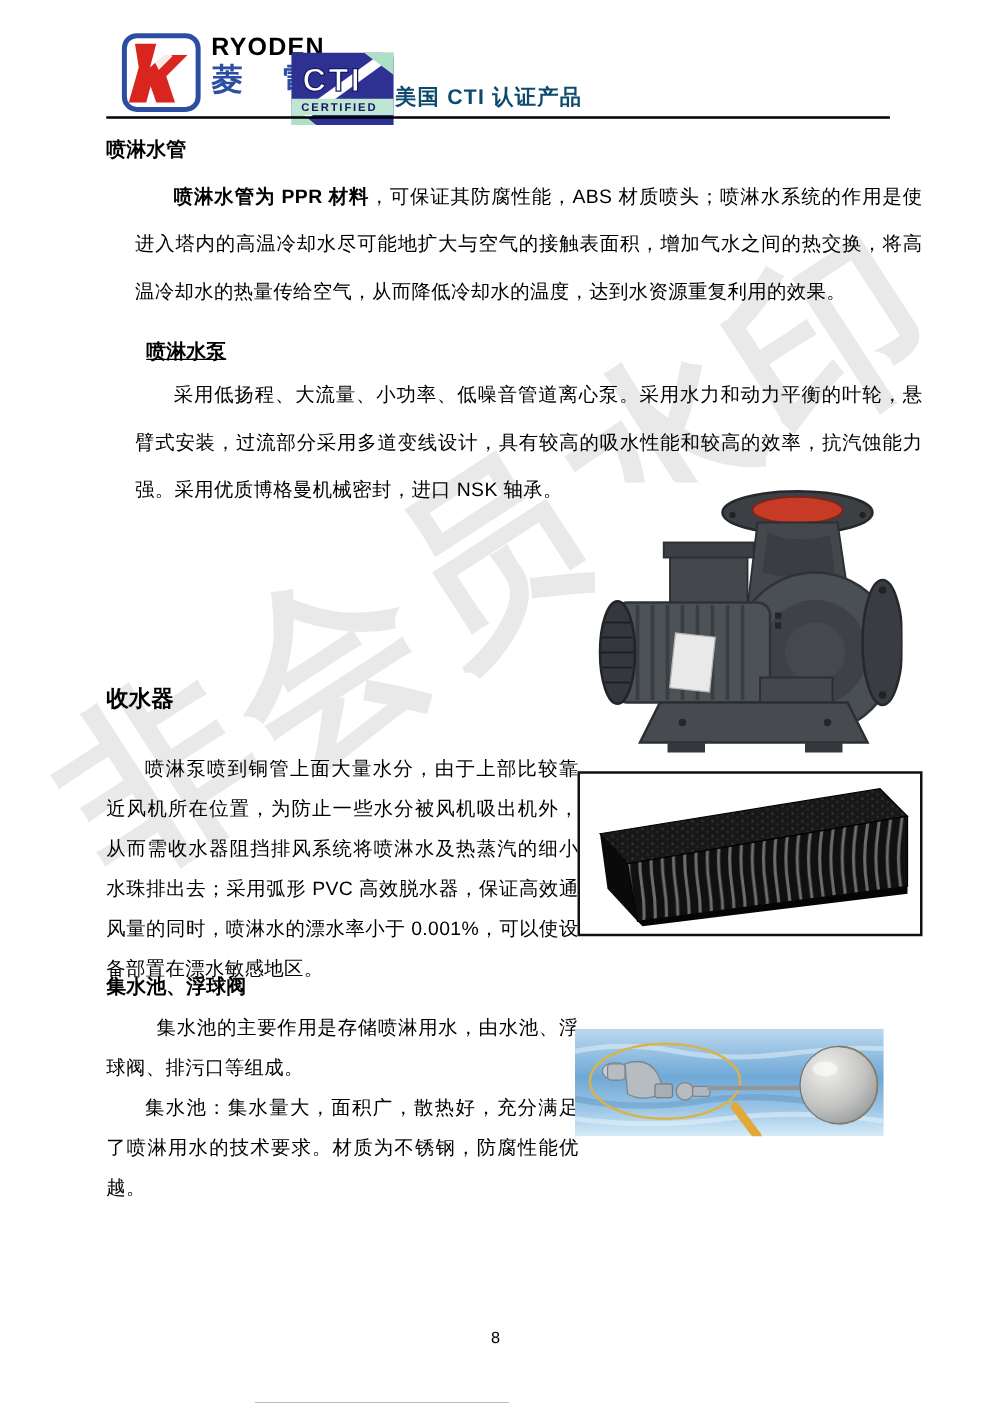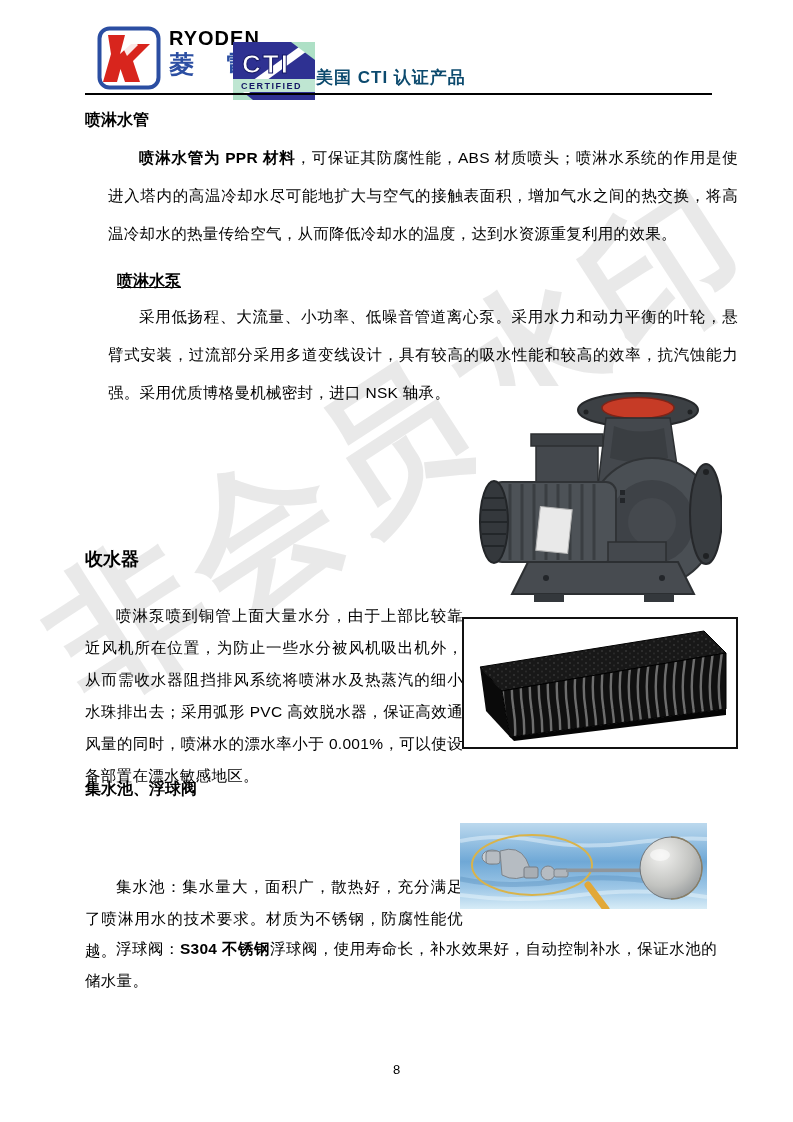--- a/index.html
+++ b/index.html
@@ -211,18 +211,18 @@
 
       <rect x="106" y="45.5" width="82" height="3.6" fill="#8f969c"></rect>
       <rect x="184" y="43.5" width="6" height="8" fill="#7d848b"></rect>
 
       <circle cx="211" cy="45" r="31" fill="url(#ball)" stroke="#6f757a" stroke-width="1"></circle>
       <path d="M211 14 a31 31 0 0 1 0 62" fill="none" stroke="#8a7f66" stroke-width="1.4"></path>
       <ellipse cx="200" cy="32" rx="10" ry="6" fill="#ffffff" opacity="0.55"></ellipse>
     </svg>
   </div>
 
+  <div class="abs para lh32 ind25" style="left:85px;top:807px;width:378px;">集水池的主要作用是存储喷淋用水，由水池、浮球阀、排污口等组成。</div>
   <div class="abs para lh32 ind2" style="left:85px;top:871px;width:378px;">集水池：集水量大，面积广，散热好，充分满足了喷淋用水的技术要求。材质为不锈钢，防腐性能优越。</div>
-  <div class="abs para lh32 ind2" style="left:85px;top:933px;width:632px;"><span>浮球阀：</span><span class="b">S304 不锈钢</span><span>浮球阀，使用寿命长，补水效果好，自动控制补水，保证水池的储水量。</span></div>
 
   <div class="pagenum">8</div>
 
 </div>
 
 </body></html>

